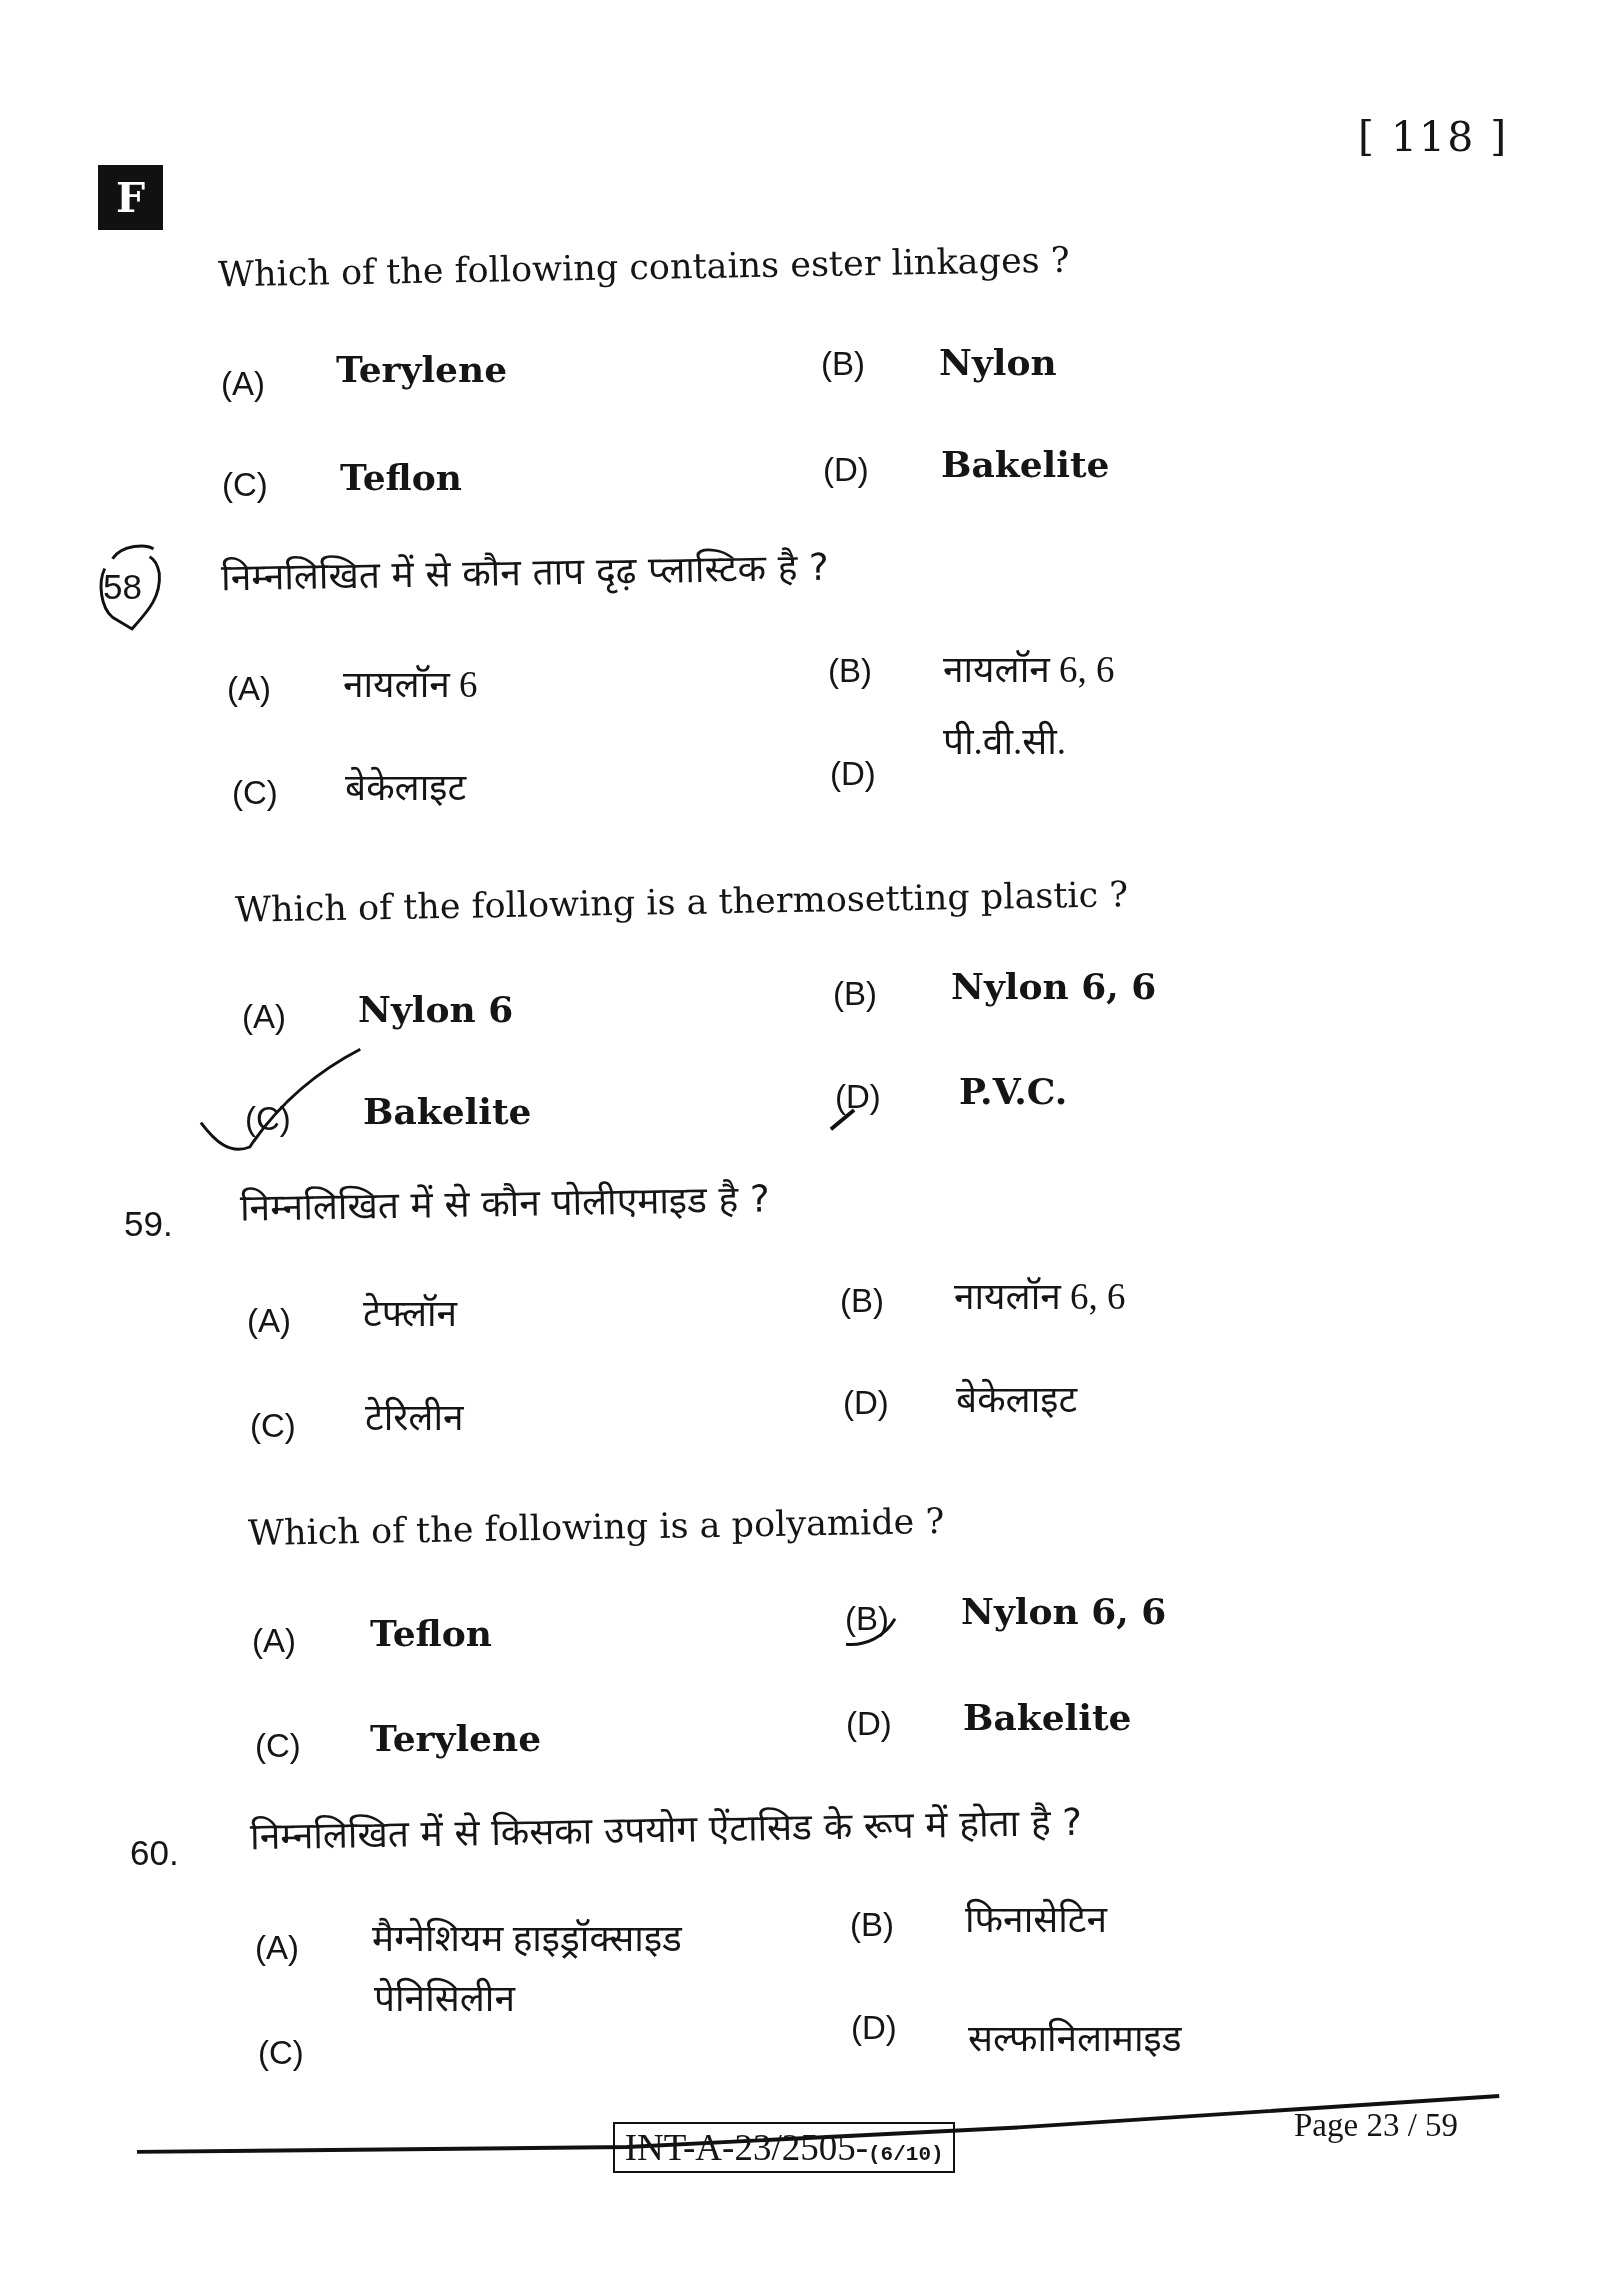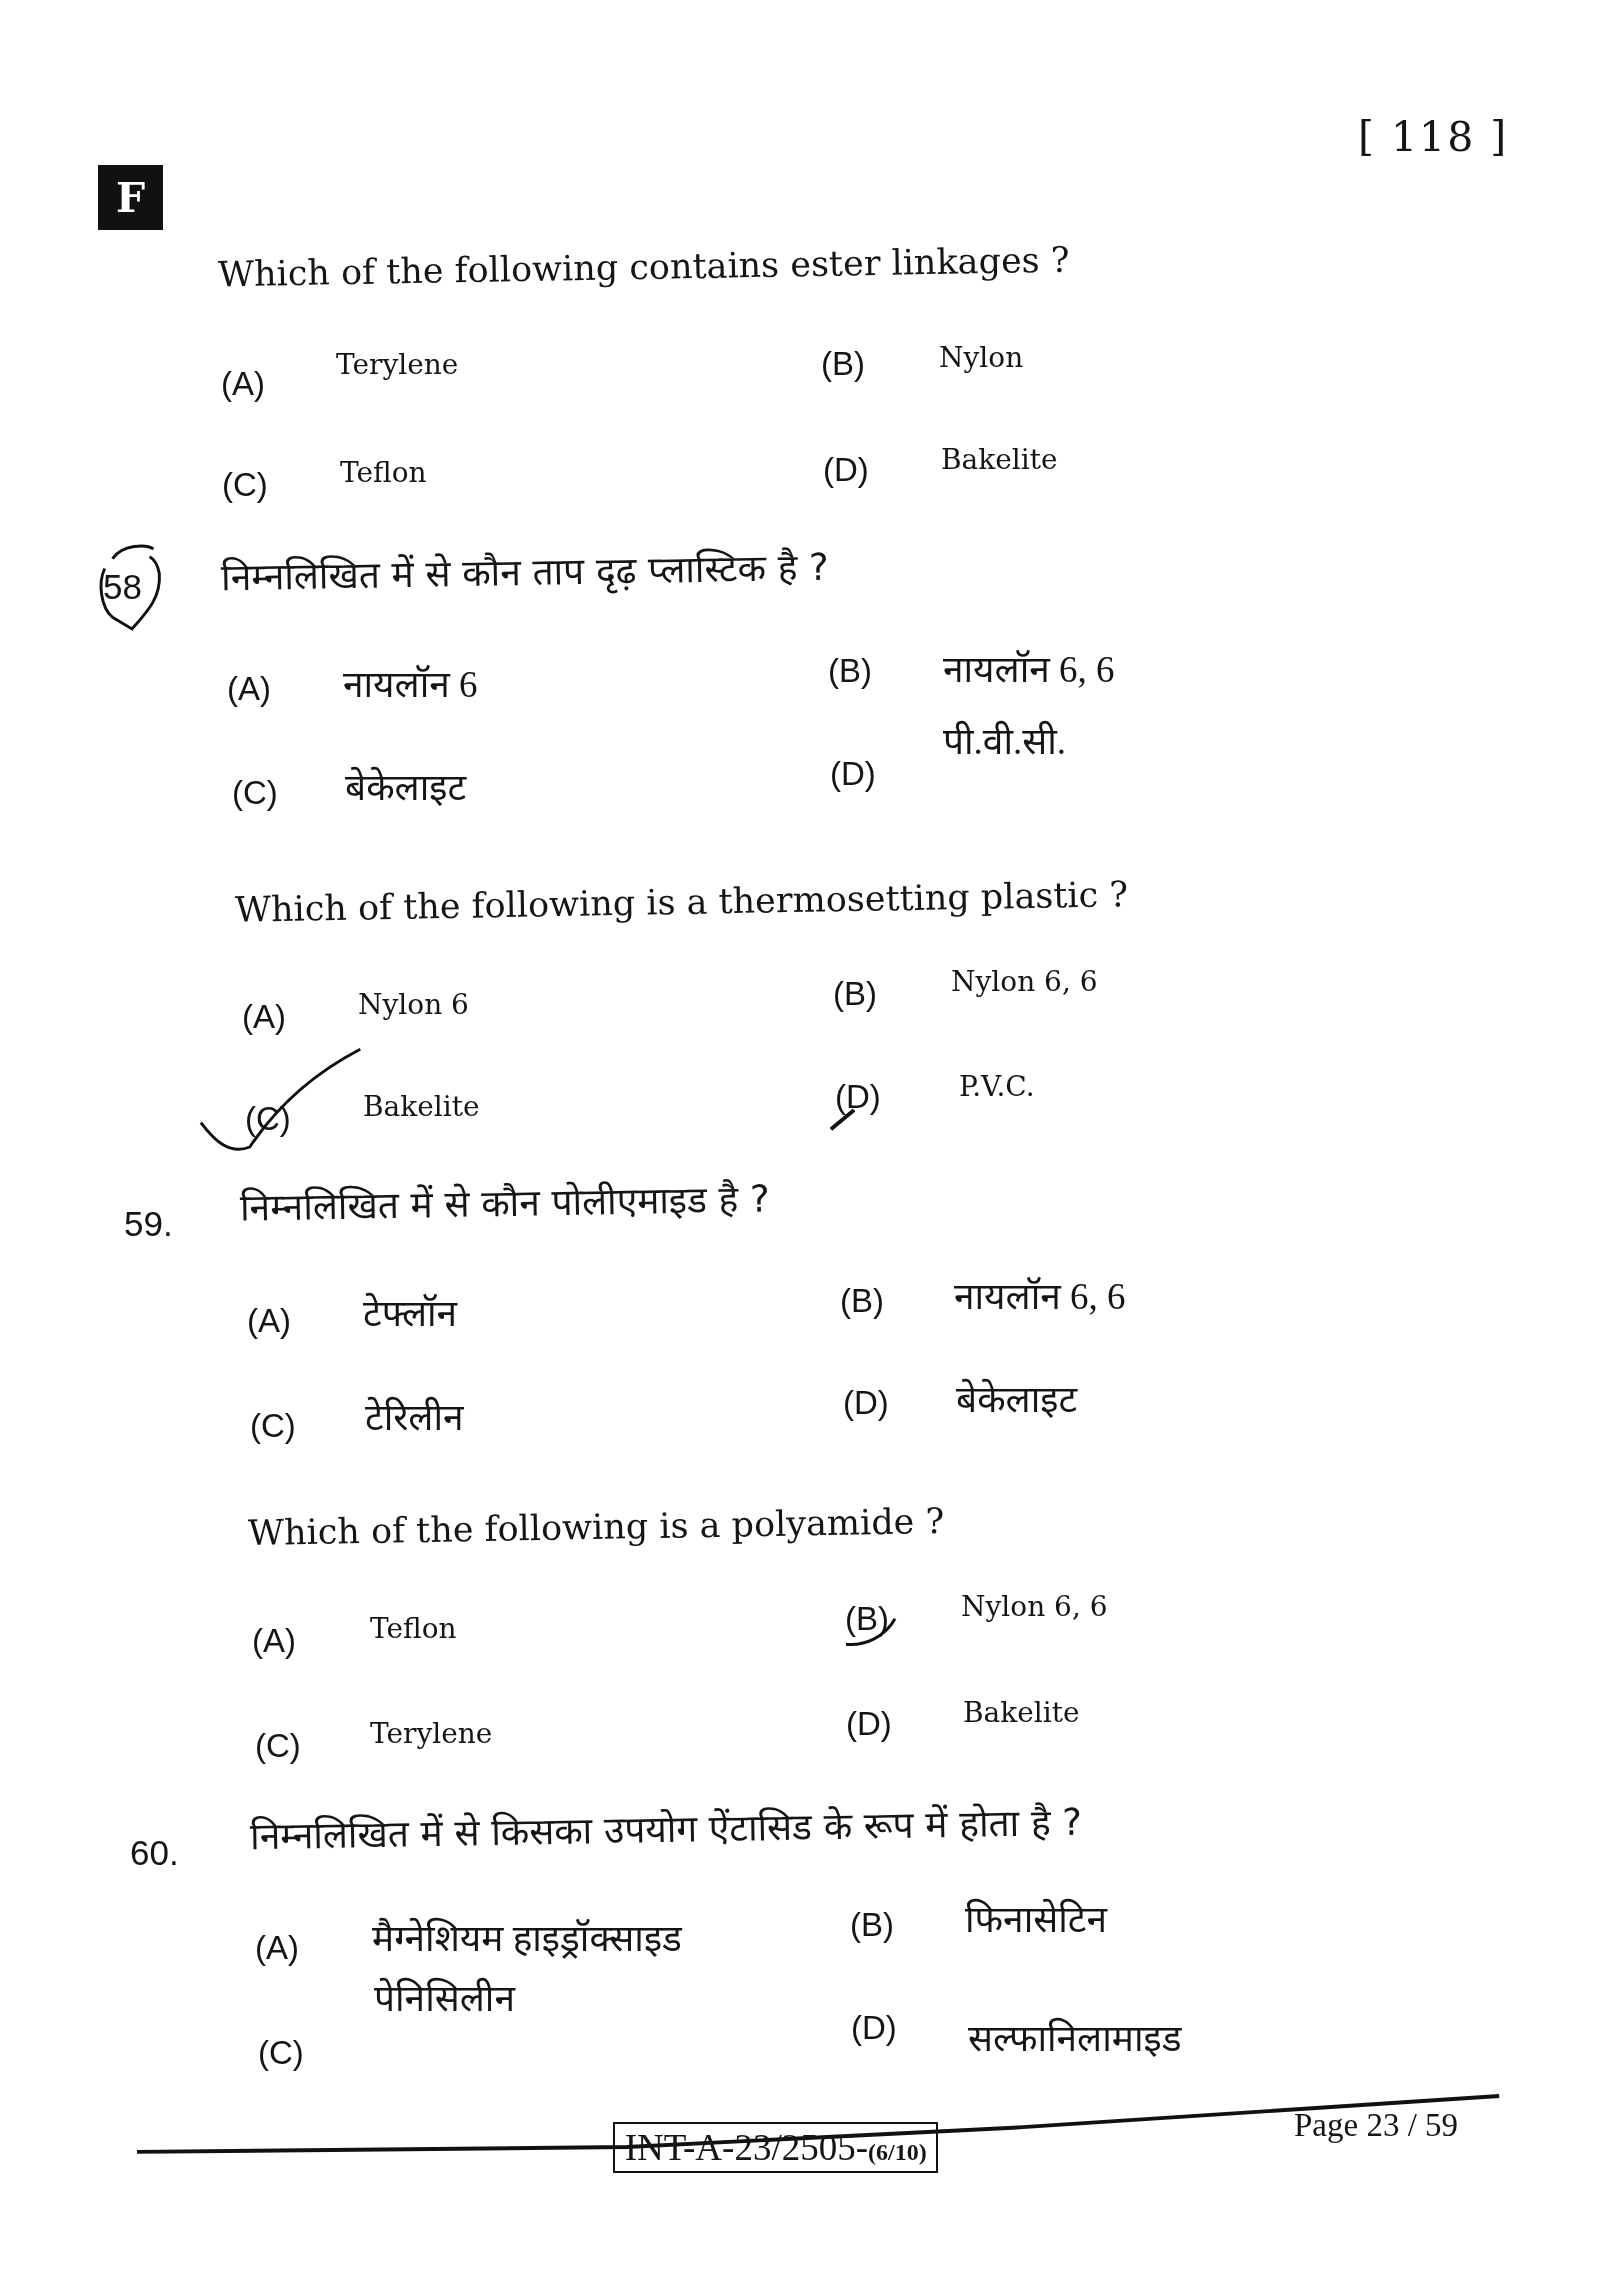--- a/index.html
+++ b/index.html
@@ -10,28 +10,28 @@
   .abs { position: absolute; white-space: nowrap; }
   .page-num { font-size: 41px; letter-spacing: 2px; }
   .set-box {
     background: #111; color: #fff; width: 65px; height: 65px;
     display: flex; align-items: center; justify-content: center;
     font-weight: bold; font-size: 41px; font-family: "DejaVu Serif", serif;
   }
   .q-en { font-size: 35px; }
   .q-hi { font-size: 37px; font-family: "DejaVu Sans", "Liberation Sans", sans-serif; }
   .opt-label { font-size: 33px; font-family: "Liberation Sans", "DejaVu Sans", sans-serif; }
-  .opt-text-en { font-size: 28px; }
+  .opt-text-en { font-size: 36px; font-weight: bold; }
   .opt-text-hi { font-size: 37px; font-family: Liberation Serif, serif; text-align: center; }
   .qnum { font-size: 35px; font-family: Liberation Sans, sans-serif; }
   .footer-code {
     border: 2.9px solid #111; padding: 2px 9.8px; font-size: 37px;
     font-family: "Liberation Serif", serif;
   }
-  .footer-code small { font-size: 24px; font-weight: bold; }
+  .footer-code small { font-size: 21px; font-weight: bold; font-family: Liberation Mono, monospace; }
   .page-footer { font-size: 33px; font-family: "Liberation Serif", serif; }
   svg.mark { position: absolute; overflow: visible; }
 </style>
 </head>
 <body>
 
 <div class="abs page-num" style="left:1358px; top:113px;">[ 118 ]</div>
 <div class="abs set-box" style="left:98px; top:165px;">F</div>
 
 <div class="abs q-en" style="left:218px; top:247px; transform:rotate(-1deg);">Which of the following contains ester linkages ?</div>

